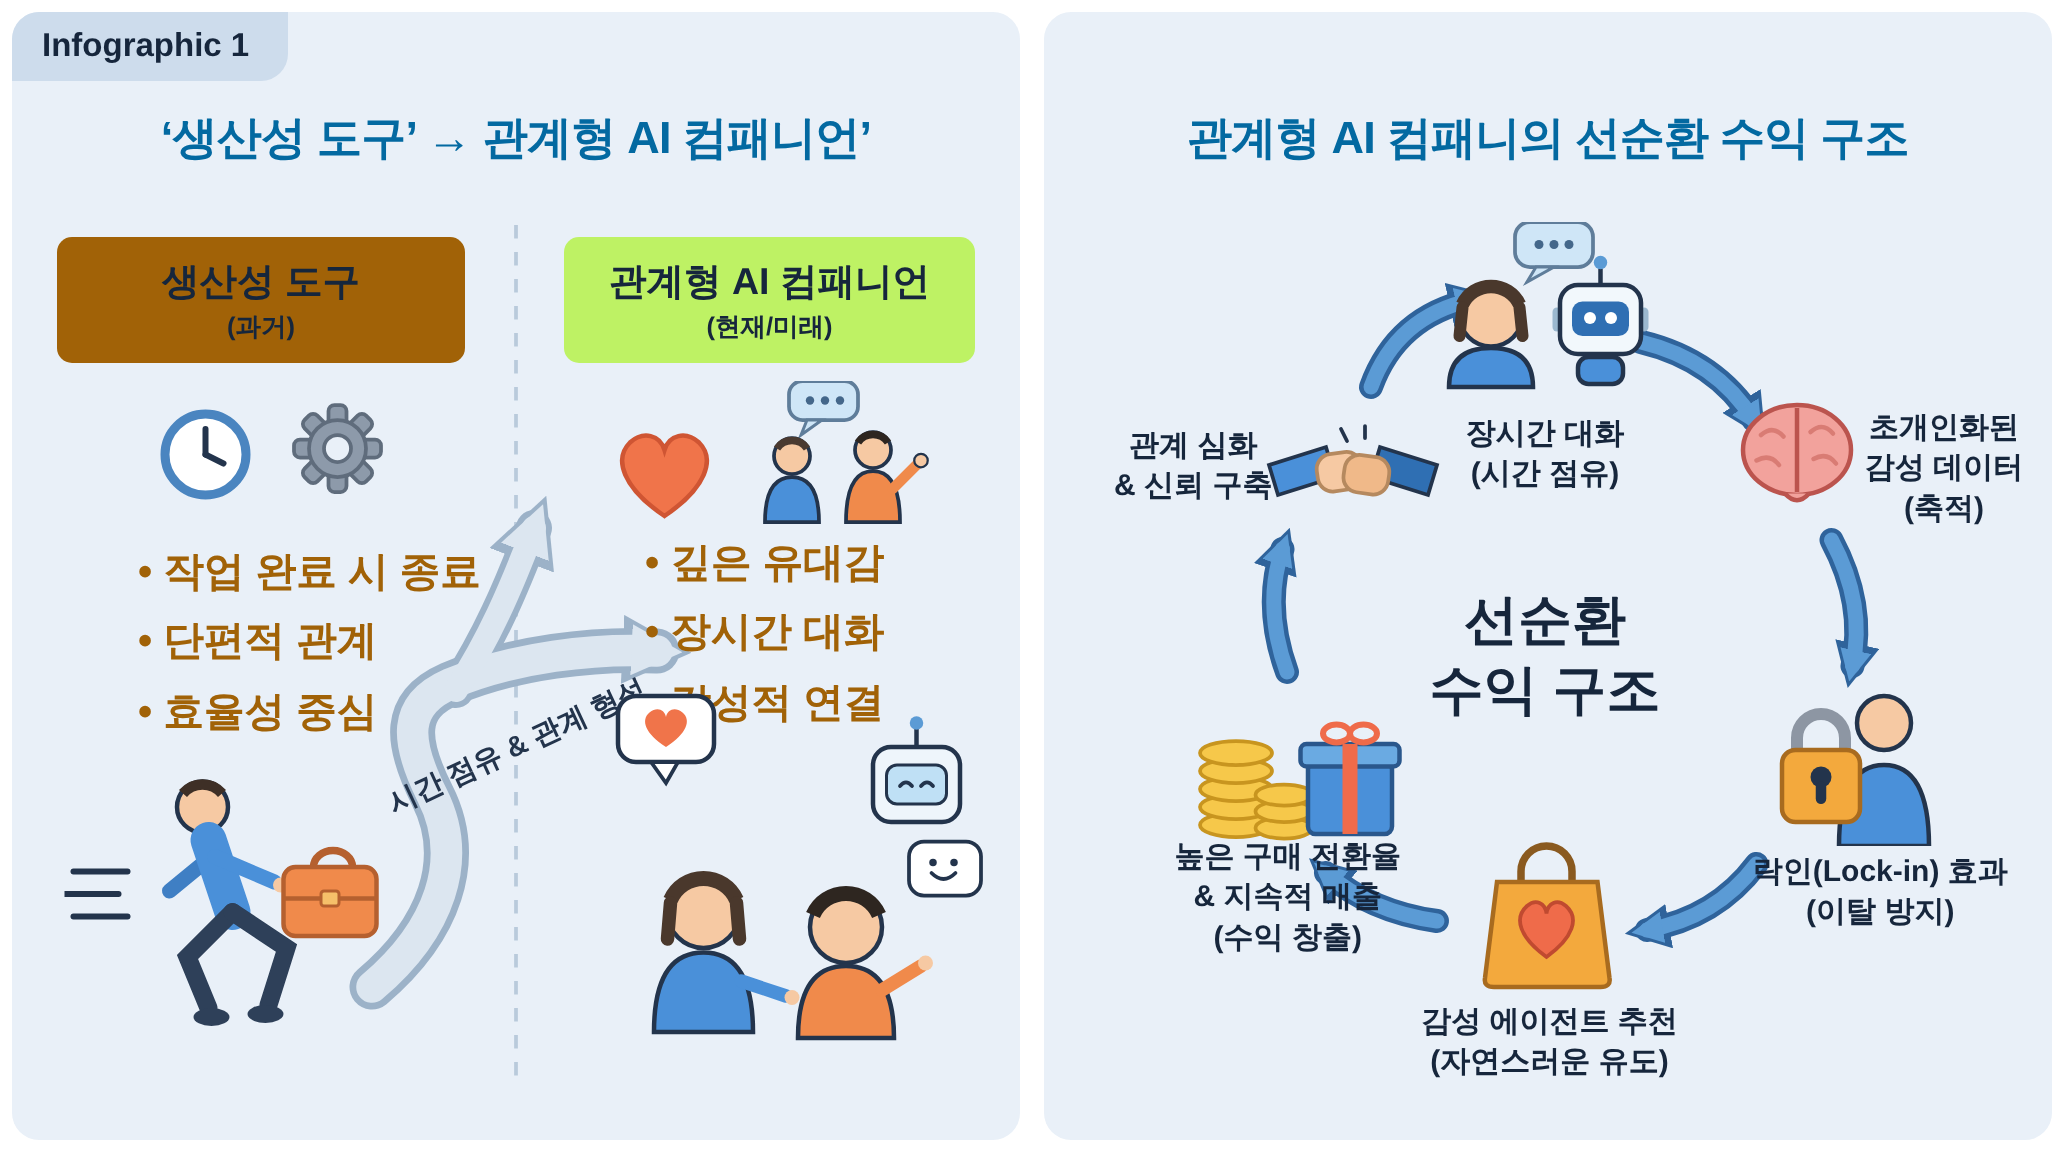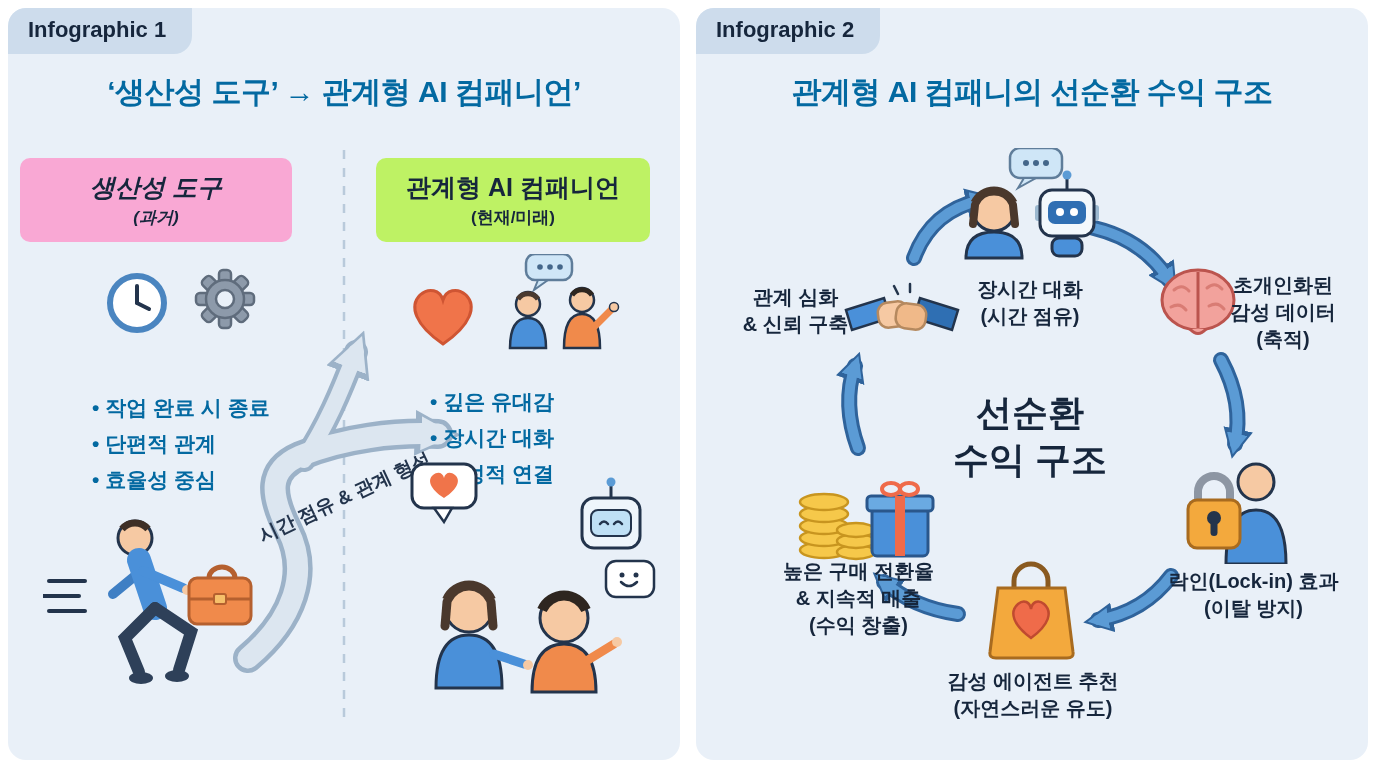--- a/index.html
+++ b/index.html
@@ -27,28 +27,28 @@
     position:absolute; top:64px; left:0; width:100%;
     text-align:center; font-size:30px; font-weight:bold;
     color:#0369a1; letter-spacing:-0.5px;
   }
   
   .vs-box {
     position:absolute; top:150px; height:84px; border-radius:10px;
     display:flex; flex-direction:column; align-items:center; justify-content:center;
     color:#16263c;
   }
-  #past-box { left:12px; width:272px; background:#f9a8d4;font-style:italic; }
+  #past-box { left:30px; width:272px; background:#a16207; }
   #future-box { left:368px; width:274px; background:#bef264; }
   .vs-box .h { font-size:25px; font-weight:bold; }
   .vs-box .s { font-size:17px; font-weight:bold; margin-top:2px; }
   .icon-row { position:absolute; display:flex; align-items:flex-end; gap:18px; }
   #past-icons { left:96px; top:254px; }
   #future-icons { left:398px; top:246px; }
-  .bullets { position:absolute; font-size:21px; font-weight:bold; color:#0369a1;margin-top:32px; }
+  .bullets { position:absolute; font-size:27px; font-weight:bold; color:#a16207; }
   .bullets div { line-height:1.72; }
   #past-bullets { left:84px; top:350px; }
   #future-bullets { left:422px; top:344px; }
   #arrow-label {
     position:absolute; left:252px; top:516px;
     transform:rotate(-25deg); transform-origin:left center;
     font-size:19px; font-weight:bold; color:#23344c; white-space:nowrap;
   }
   .overlay { position:absolute; left:0; top:0; pointer-events:none; }
   .illus { position:absolute; }
@@ -60,21 +60,21 @@
   #icon-data { left:458px; top:252px; }
   #icon-lockin { left:486px; top:446px; }
   #icon-recommendation { left:288px; top:550px; }
   #icon-revenue { left:98px; top:446px; }
   #icon-trust { left:148px; top:264px; }
   .node-label {
     position:absolute; font-size:20px; font-weight:bold; color:#16263c;
     text-align:center; line-height:1.35; white-space:pre-line;
   }
   #label-conversation { left:234px; top:268px; width:200px; }
-  #label-data { left:511px; top:264px; width:152px; }
+  #label-data { left:524px; top:264px; width:152px; }
   #label-lockin { left:455px; top:560px; width:205px; }
   #label-recommendation { left:217px; top:660px; width:240px; }
   #label-revenue { left:60px; top:550px; width:205px; }
   #label-trust { left:17px; top:276px; width:165px; }
   #center-label {
     position:absolute; left:234px; top:382px; width:200px;
     text-align:center; font-size:36px; font-weight:bold; color:#16263c;
     line-height:1.3; white-space:pre-line;
   }
 </style>
@@ -245,21 +245,20 @@
         <path d="M 218 250 Q 235 203 285 192" marker-end="url(#mBlue)"></path>
         <path d="M 398 220 Q 448 232 473 272" marker-end="url(#mBlue)"></path>
         <path d="M 525 352 Q 548 395 539 436" marker-end="url(#mBlue)"></path>
         <path d="M 475 568 Q 448 604 402 612" marker-end="url(#mBlue)"></path>
         <path d="M 262 606 Q 218 600 188 574" marker-end="url(#mBlue)"></path>
         <path d="M 162 440 Q 146 396 159 358" marker-end="url(#mBlue)"></path>
       </g>
     </g>
   </svg>
 
-  <div class="tab">Infographic 2</div>
   <div class="panel-title">관계형 AI 컴패니의 선순환 수익 구조</div>
   <div id="center-label">선순환
 수익 구조</div>
 
   <svg class="node-icon" id="icon-conversation" width="160" height="112" viewBox="0 0 160 112">
     <rect x="62" y="0" width="52" height="30" rx="10" fill="#cfe6f7" stroke="#5f7d9a" stroke-width="2.5"></rect>
     <circle cx="78" cy="15" r="3" fill="#44678a"></circle>
       <circle cx="88" cy="15" r="3" fill="#44678a"></circle>
       <circle cx="98" cy="15" r="3" fill="#44678a"></circle>
     <polygon points="76,30 70,40 88,30" fill="#cfe6f7" stroke="#5f7d9a" stroke-width="2"></polygon>

